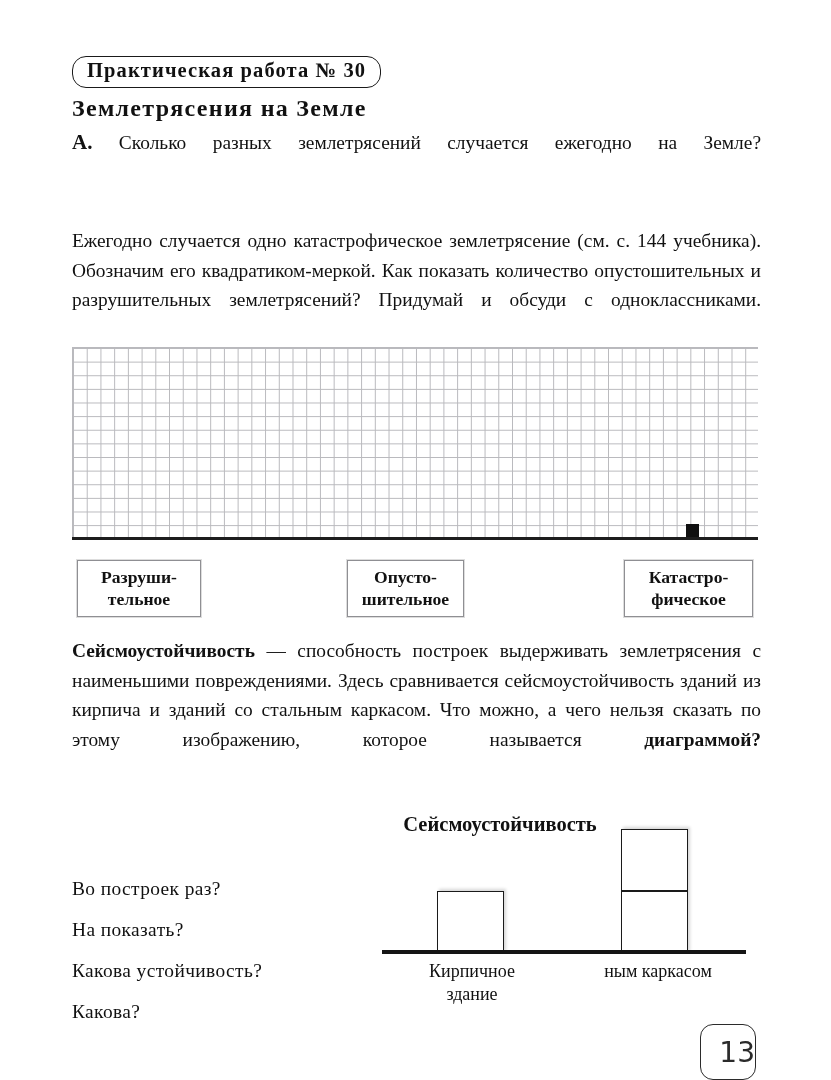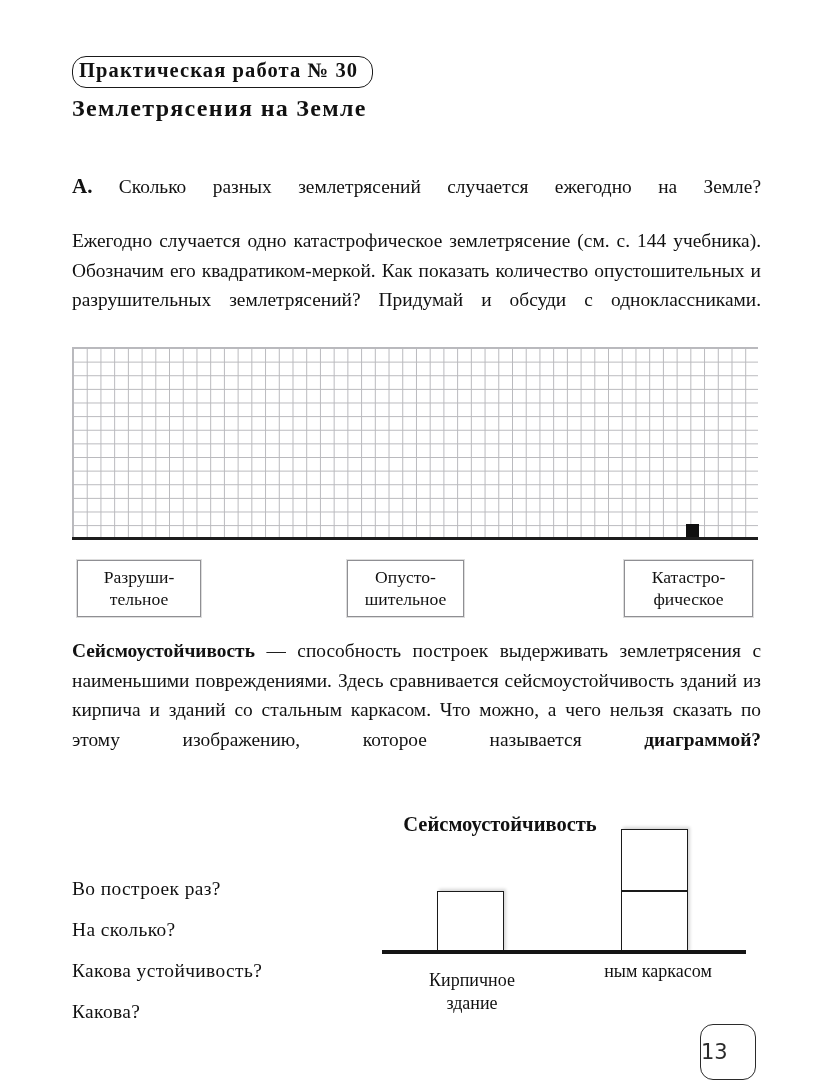--- a/index.html
+++ b/index.html
@@ -20,21 +20,21 @@
   #worksheet-header {
     position: absolute;
     left: 72px;
     top: 56px;
     width: 690px;
   }
   #practical-work-badge {
     display: inline-block;
     border: 1.6px solid #1a1a1a;
     border-radius: 14px;
-    padding: 2px 14px 4px 6px;
+    padding: 2px 14px 4px 14px;
     font-family: "Liberation Serif", "DejaVu Serif", serif;
     font-weight: bold;
     font-size: 20.5px;
     letter-spacing: 1.1px;
     line-height: 1.15;
     white-space: nowrap;
   }
   #lesson-title {
     margin-top: 6px;
     font-weight: bold;
@@ -57,21 +57,21 @@
     content: "";
     display: inline-block;
     width: 100%;
   }
   .ltr-bold {
     font-weight: bold;
     font-size: 21px;
   }
   .bold { font-weight: bold; }
 
-  #par-question-a { top: 128px; margin-top: 44px; }
+  #par-question-a { top: 128px; }
   #par-intro      { top: 206px; margin-top: 20px; }
 
   
   #grid-area {
     position: absolute;
     left: 72px;
     top: 347px;
     width: 686px;
     height: 191px;
   }
@@ -104,21 +104,21 @@
     background: #101010;
   }
 
   
   .category-box {
     position: absolute;
     box-sizing: border-box;
     border: 1.6px solid #8f8f93;
     background: #ffffff;
     text-align: center;
-    font-weight: normal;
+    font-weight: bold;
     font-size: 17.6px;
     line-height: 22px;
     padding: 5px 6px 6px 6px;
     box-shadow: 0 0 0 1px #dddddd;
   }
   #category-box-destructive  { left: 77px;  top: 560px; width: 124px; }
   #category-box-devastating  { left: 347px; top: 560px; width: 117px; }
   #category-box-catastrophic { left: 624px; top: 560px; width: 129px; }
 
   #par-seismic     { top: 636px; }
@@ -175,21 +175,21 @@
   #chart-bar-steel { left: 251px; bottom: 4px; width: 67px;  height: 124px; }
   #chart-bar-steel .chart-bar-divider { bottom: 60px; }
 
   .chart-xlabel {
     position: absolute;
     top: 148px;
     text-align: center;
     font-size: 18px;
     line-height: 23px;
   }
-  #chart-xlabel-brick { left: 28px;  width: 148px; margin-top: 9px; }
+  #chart-xlabel-brick { left: 28px;  width: 148px; }
   #chart-xlabel-steel { left: 186px; width: 204px; }
 
   
   #question-list {
     position: absolute;
     left: 72px;
     top: 868px;
     width: 290px;
   }
   .question-item {
@@ -204,23 +204,23 @@
     position: absolute;
     left: 700px;
     top: 1024px;
     width: 56px;
     height: 56px;
     box-sizing: border-box;
     border: 1.8px solid #2b2b2b;
     border-radius: 13px;
     display: flex;
     align-items: center;
-    justify-content: flex-start;
+    justify-content: flex-end;
     font-family: "DejaVu Sans", "Liberation Sans", sans-serif;
-    font-size: 21px;
+    font-size: 28px;
     color: #2b2b2b;
     overflow: hidden;
   }
 </style>
 </head>
 <body>
 
 <div id="worksheet-header">
   <div id="practical-work-badge">Практическая работа № 30</div>
   <div id="lesson-title">Землетрясения на Земле</div>
@@ -251,21 +251,21 @@
   <div>Катастро-</div>
   <div>фическое</div>
 </div>
 
 <div class="body-par lastline-left" id="par-seismic">
   <span class="bold">Сейсмоустойчивость</span><span> — способность построек выдерживать землетрясения с наименьшими повреждениями. Здесь сравнивается сейсмоустойчивость зданий из кирпича и зданий со стальным каркасом. Что можно, а чего нельзя сказать по этому изображению, которое называется </span><span class="bold">диаграммой?</span>
 </div>
 
 <div id="question-list">
   <div class="question-item">Во построек раз?</div>
-  <div class="question-item">На сколько?</div>
+  <div class="question-item">На показать?</div>
   <div class="question-item">Какова устойчивость?</div>
   <div class="question-item">Какова?</div>
 </div>
 
 <div id="chart-block">
   <div id="chart-title">Сейсмоустойчивость</div>
   <div id="chart-plot">
     <div class="chart-bar" id="chart-bar-brick"></div>
     <div class="chart-bar" id="chart-bar-steel">
       <div class="chart-bar-divider"></div>

